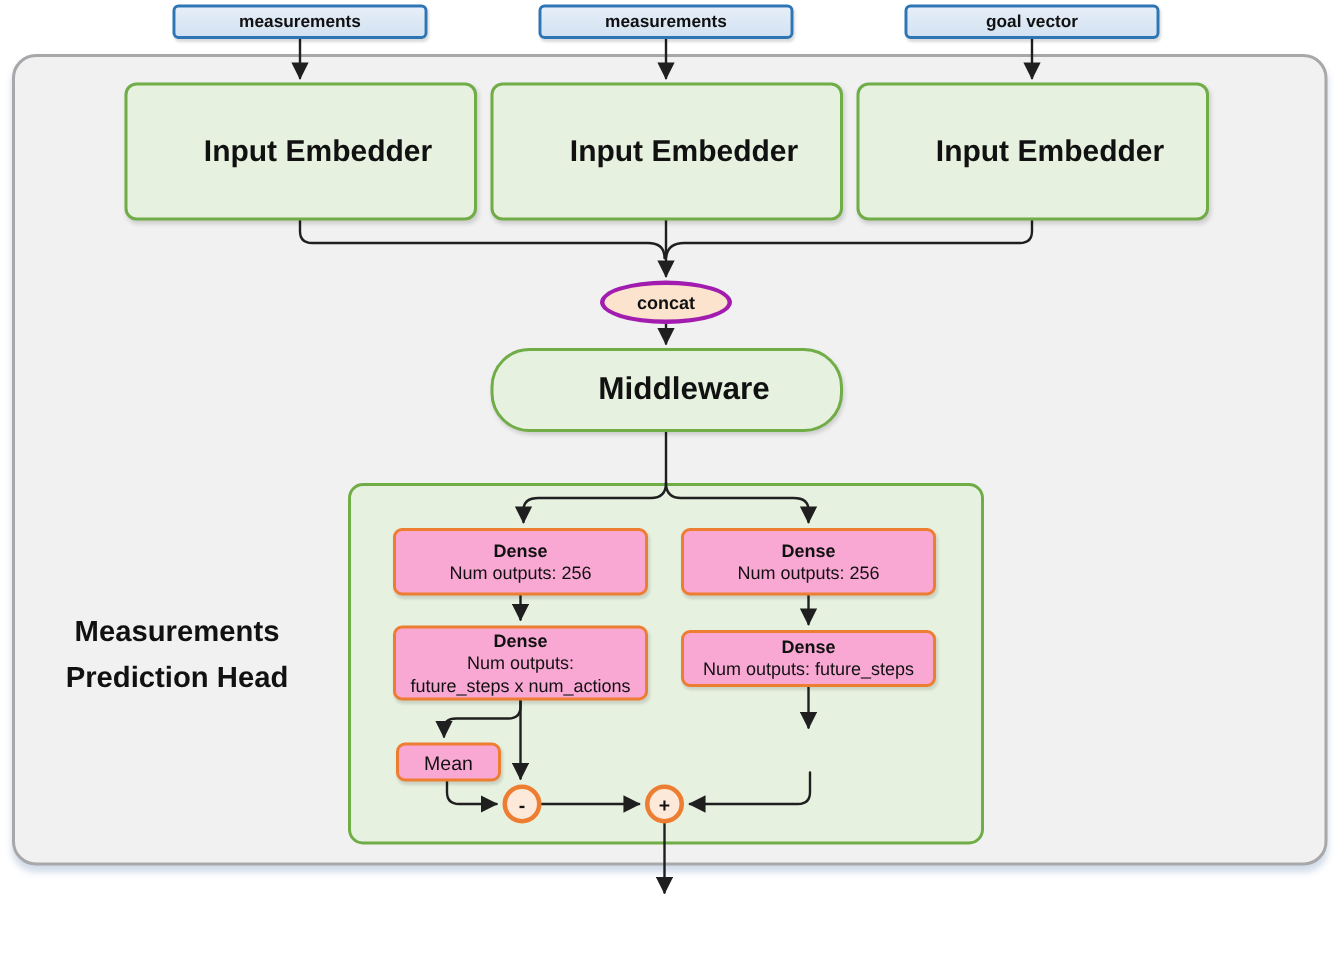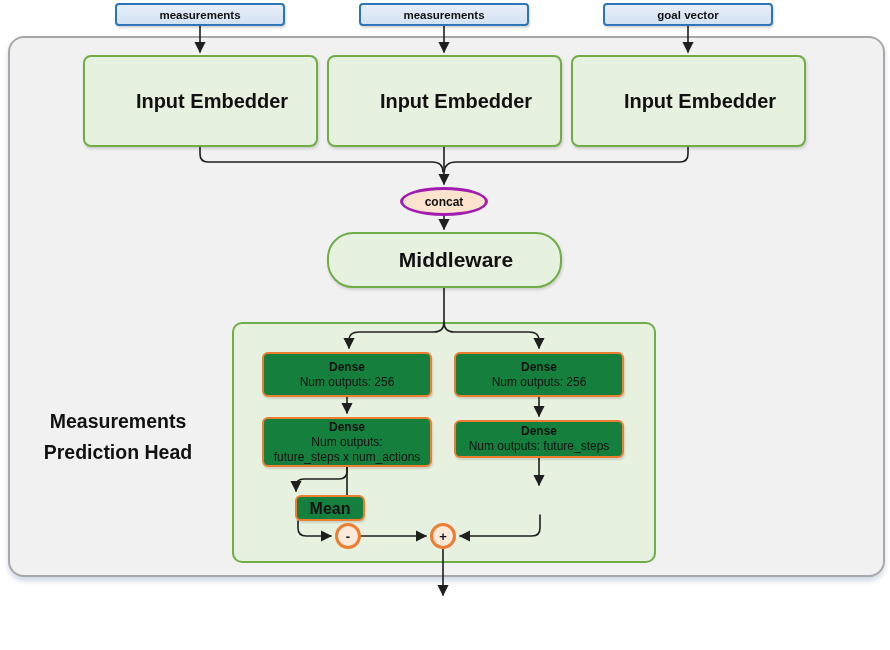--- a/index.html
+++ b/index.html
@@ -38,26 +38,26 @@
     font-weight:bold;font-size:12.5px;line-height:16px;z-index:4;
     box-shadow:1px 2px 2px rgba(0,0,0,.15);
   }
   .green-node{
     background:#e7f1df;border:2.5px solid #70ad47;border-radius:8px;
     font-weight:bold;z-index:4;box-shadow:1px 2px 3px rgba(0,0,0,.15);padding-left:23px;
   }
   .embedder{font-size:20px;}
   .middleware{font-size:21px;}
   .orange-node{
-    background:#15803d;border:2.5px solid #ed7d31;border-radius:6px;
+    background:#f9a8d4;border:2.5px solid #ed7d31;border-radius:6px;
     z-index:4;font-size:12px;line-height:15px;box-shadow:1px 2px 2px rgba(0,0,0,.12);
   }
   .orange-node .ttl{font-weight:bold;display:block;}
   .orange-node .sub{display:block;}
-  .orange-small{font-weight:bold;font-size:16px;margin-left:31px;}
+  .orange-small{font-weight:normal;font-size:13px;}
   .ellipse-node{
     background:#fbe3cd;border:3px solid #a21caf;border-radius:50%;
     font-weight:bold;font-size:12px;z-index:4;
   }
   .circle-node{
     background:#fde9d9;border:3px solid #ed7d31;border-radius:50%;
     font-weight:bold;font-size:13px;z-index:4;
   }
   .head-title{
     left:18px;top:406px;width:200px;z-index:4;

